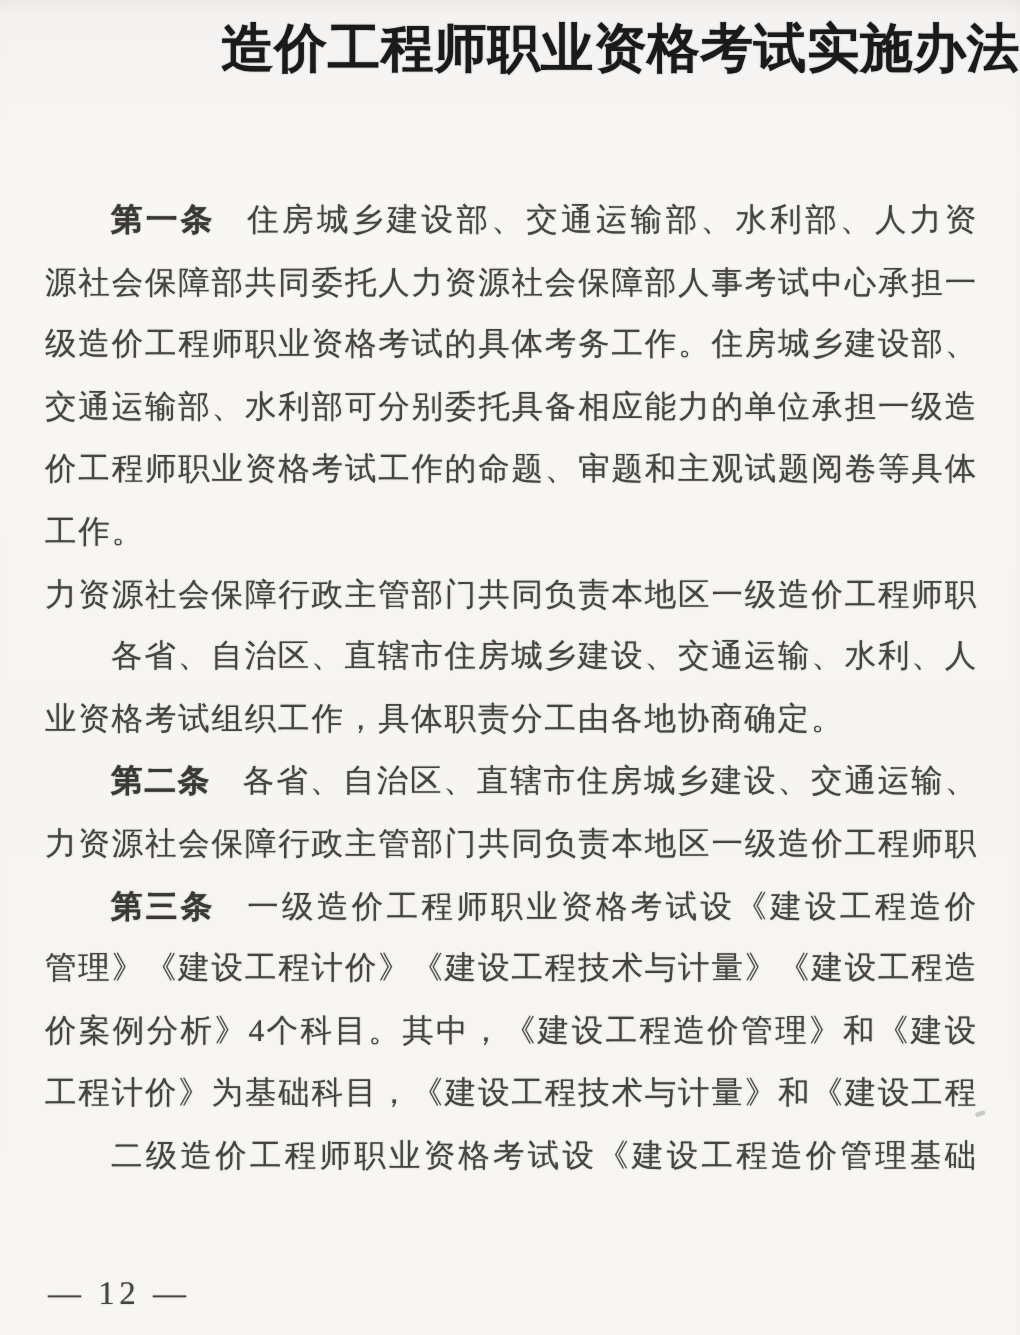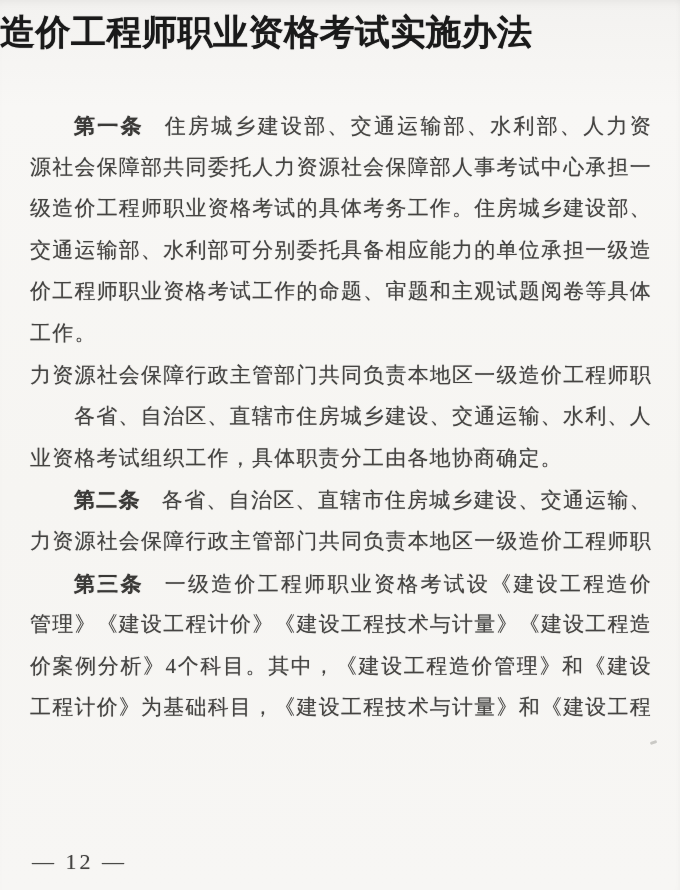--- a/index.html
+++ b/index.html
@@ -19,31 +19,31 @@
     inset: 0;
     background: linear-gradient(180deg, #f3f2f0 0%, #f8f7f5 12%, #f6f5f2 55%, #f7f6f4 100%);
     box-shadow: inset 0 8px 14px -10px rgba(0,0,0,0.10), inset -6px 0 12px -10px rgba(0,0,0,0.06);
   }
   .title {
     position: absolute;
     top: 10px;
     left: 0;
     width: 100%;
     margin: 0;
-    text-align: left;
+    text-align: right;
     font-size: 35px;
     line-height: 46px;
     font-weight: 700;
     letter-spacing: 0.5px;
     color: var(--title-color, #1a1a1a);
     text-shadow: 0 0 1px rgba(35,35,35,0.65);
   }
   .lines {
     position: absolute;
-    top: 105px;
+    top: 126px;
     left: 30px;
     width: 622px;
   }
   .line {
     height: 41.6px;
     line-height: 41.6px;
     font-size: 21px;
     letter-spacing: 1.2px;
     white-space: nowrap;
     color: var(--text-color, #454442);
@@ -103,18 +103,19 @@
       <div class="line"><span>工作。</span></div>
       <div class="line fill"><span>力资源社会保障行政主管部门共同负责本地区一级造价工程师职</span></div>
       <div class="line indent fill"><span>各省、自治区、直辖市住房城乡建设、交通运输、水利、人</span></div>
       <div class="line"><span>业资格考试组织工作，具体职责分工由各地协商确定。</span></div>
       <div class="line indent fill"><span class="term">第二条</span><span>各省、自治区、直辖市住房城乡建设、交通运输、</span></div>
       <div class="line fill"><span>力资源社会保障行政主管部门共同负责本地区一级造价工程师职</span></div>
       <div class="line indent fill"><span class="term">第三条</span><span>一级造价工程师职业资格考试设《建设工程造价</span></div>
       <div class="line fill"><span>管理》《建设工程计价》《建设工程技术与计量》《建设工程造</span></div>
       <div class="line fill"><span>价案例分析》4个科目。其中，《建设工程造价管理》和《建设</span></div>
       <div class="line fill"><span>工程计价》为基础科目，《建设工程技术与计量》和《建设工程</span></div>
+      <div class="line indent fill"><span>二级造价工程师职业资格考试设《建设工程造价管理基础</span></div>
     </div>
 
   <div class="footer">— 12 —</div>
 
   <div class="artifact"></div>
 </div>
 
 </body></html>

